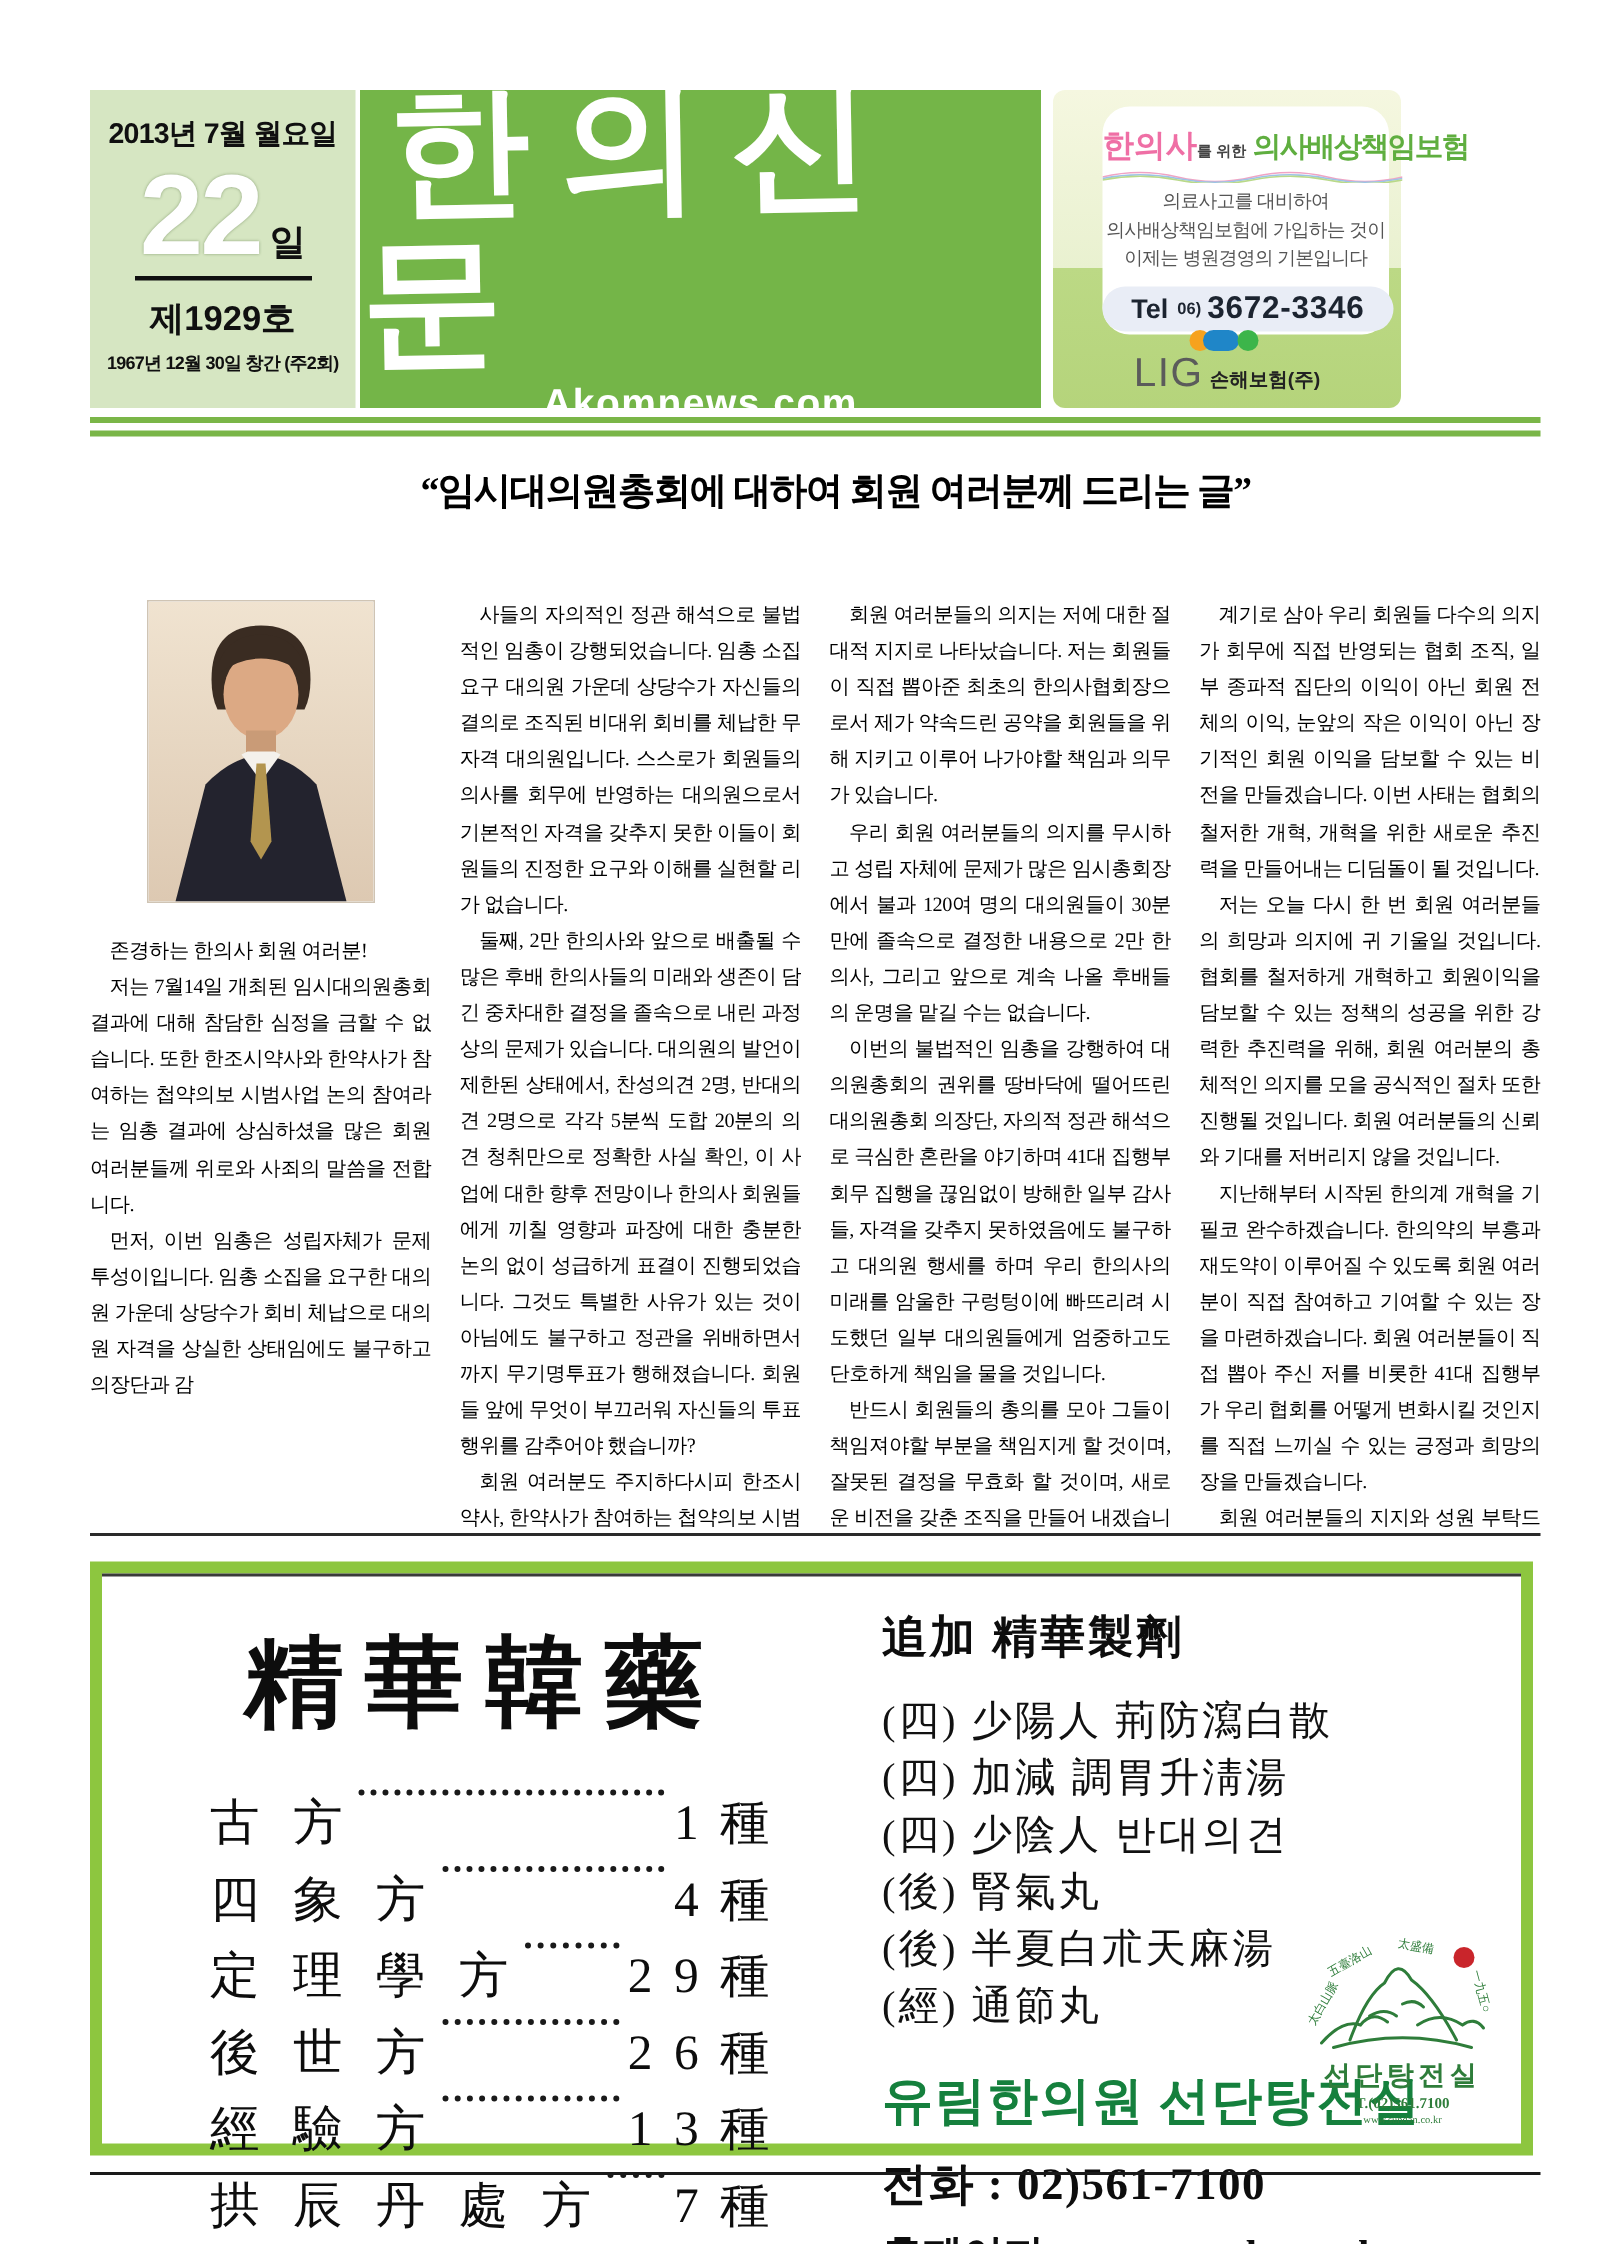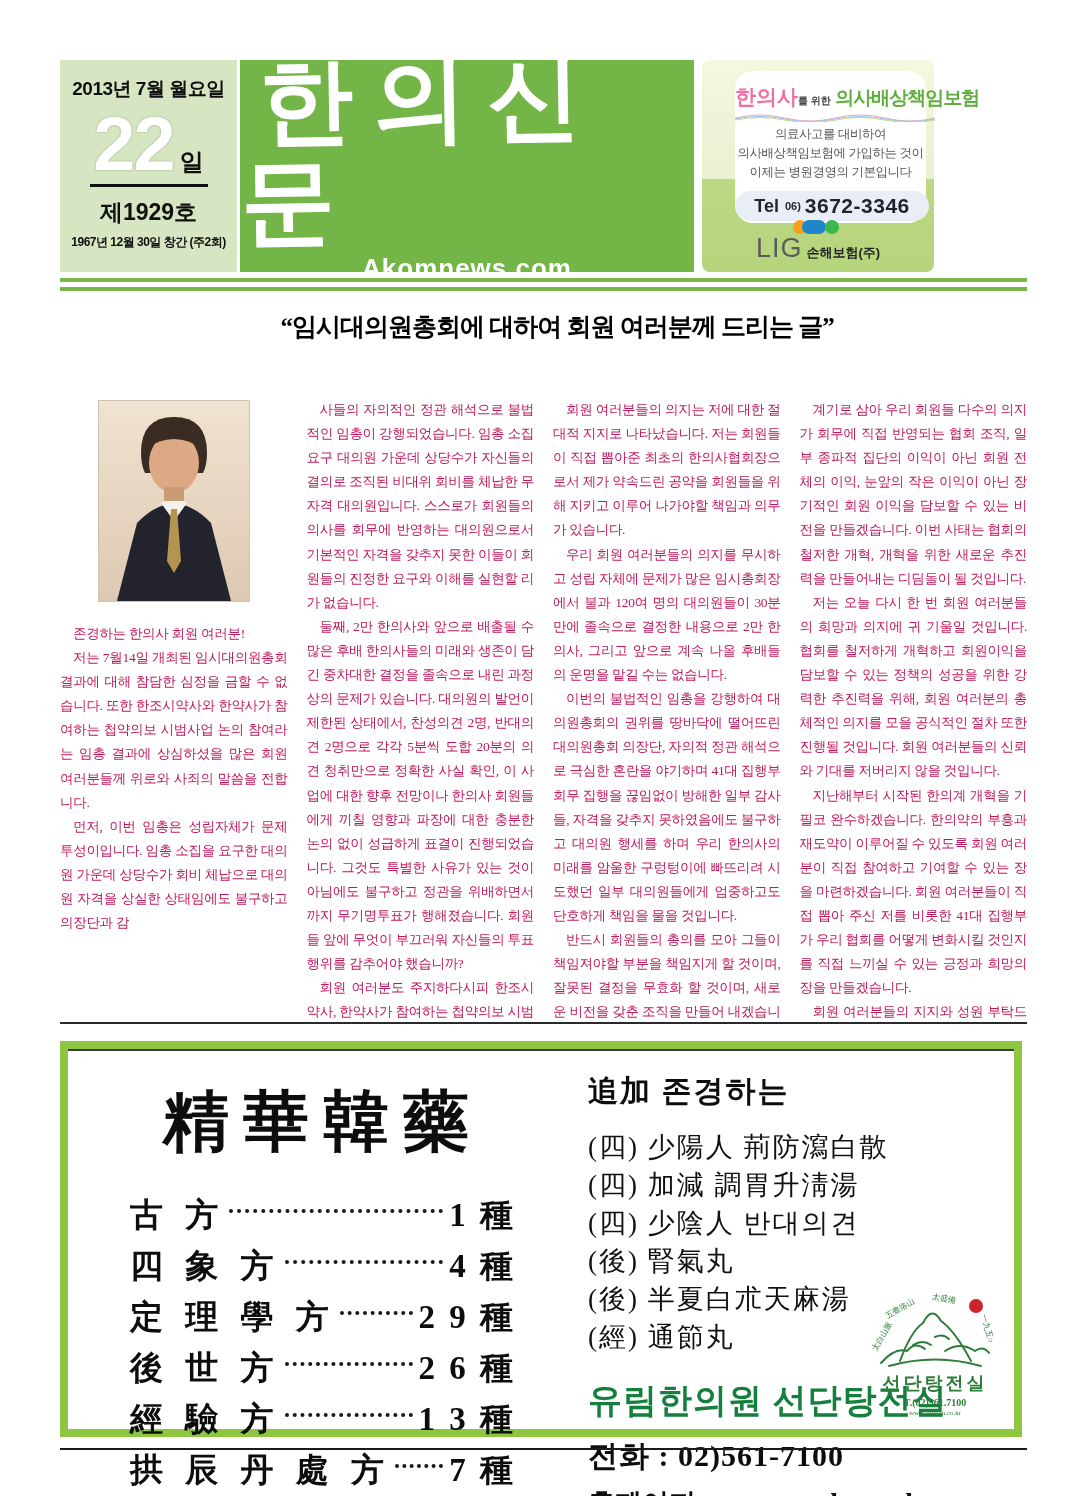--- a/index.html
+++ b/index.html
@@ -52,33 +52,33 @@
                border-top:4px solid #7ab648;border-bottom:4px solid #7ab648;}
 
   
   .headline{position:absolute;left:16px;top:310px;width:100%;text-align:center;
             font-size:25px;font-weight:bold;color:#000;letter-spacing:-1px;}
 
   
   .article{position:absolute;left:60px;top:398px;width:967px;height:622px;display:flex;gap:19px;}
   .article-column{flex:1;overflow:hidden;}
   .portrait{width:150px;height:200px;margin:2px auto 20px auto;display:block;border:1px solid #cfc4b4;}
-  .para{margin:0;text-indent:13px;text-align:justify;font-size:13.5px;line-height:24.1px;color:#be185d;
+  .para{margin:0;text-indent:13px;text-align:justify;font-size:13.5px;line-height:24.1px;color:#000000;
         word-break:break-all;letter-spacing:-0.3px;}
 
   .mid-rule{position:absolute;left:60px;width:967px;top:1022px;border-top:2px solid #2a2a2a;}
 
   
   .pharmacy-ad{position:absolute;left:60px;top:1041px;width:962px;height:396px;background:#ffffff;
                border:8px solid #8dc63f;box-sizing:border-box;}
   .pharmacy-ad::before{content:"";position:absolute;left:0;right:0;top:0;border-top:2px solid #3a3a3a;}
   .pharm-left{position:absolute;left:62px;top:28px;width:386px;}
   .pharm-title{font-size:66px;font-weight:bold;color:#0d0d0d;letter-spacing:14px;text-align:center;
                white-space:nowrap;margin-bottom:26px;}
-  .formula-row{display:flex;align-items:center;font-weight:bold;color:#0d0d0d;margin-bottom:6px;}
+  .formula-row{display:flex;align-items:flex-start;font-weight:normal;color:#0d0d0d;margin-bottom:6px;margin-left:10px;}
   .f-name{font-size:33px;letter-spacing:7px;white-space:nowrap;}
   .f-leader{flex:1;border-bottom:4px dotted #1a1a1a;margin:0 6px 9px 4px;min-width:20px;}
   .f-count{font-size:33px;letter-spacing:3px;white-space:nowrap;}
   .pharm-right{position:absolute;left:520px;top:22px;width:400px;}
   .addon-title{font-size:30px;font-weight:bold;color:#0d0d0d;letter-spacing:2px;margin-bottom:16px;}
   .addon-item{font-size:27px;color:#111;line-height:38px;letter-spacing:2px;white-space:nowrap;}
   .clinic-name{margin-top:22px;font-size:34px;font-weight:bold;color:#15803d;letter-spacing:1px;white-space:nowrap;}
   .clinic-phone{margin-top:12px;font-size:30px;font-weight:bold;color:#0d0d0d;letter-spacing:1px;}
   .clinic-homepage{margin-top:8px;font-size:27px;font-weight:bold;color:#0d0d0d;}
   .sundan-logo{position:absolute;right:14px;bottom:12px;width:130px;text-align:center;color:#2e7d3a;}
@@ -234,21 +234,21 @@
             <span class="f-count">1 3 種</span>
           </div>
           <div class="formula-row">
             <span class="f-name">拱 辰 丹 處 方</span>
             <span class="f-leader"></span>
             <span class="f-count">7 種</span>
           </div>
         </div>
     </div>
     <div class="pharm-right">
-      <div class="addon-title">追加 존경하는</div>
+      <div class="addon-title">追加 精華製劑</div>
       <div id="addon-list">
           <div class="addon-item">(四) 少陽人 荊防瀉白散</div>
           <div class="addon-item">(四) 加減 調胃升淸湯</div>
           <div class="addon-item">(四) 少陰人 반대의견</div>
           <div class="addon-item">(後) 腎氣丸</div>
           <div class="addon-item">(後) 半夏白朮天麻湯</div>
           <div class="addon-item">(經) 通節丸</div>
         </div>
       <div class="clinic-name">유림한의원 선단탕전실</div>
       <div class="clinic-phone">전화 : 02)561-7100</div>

